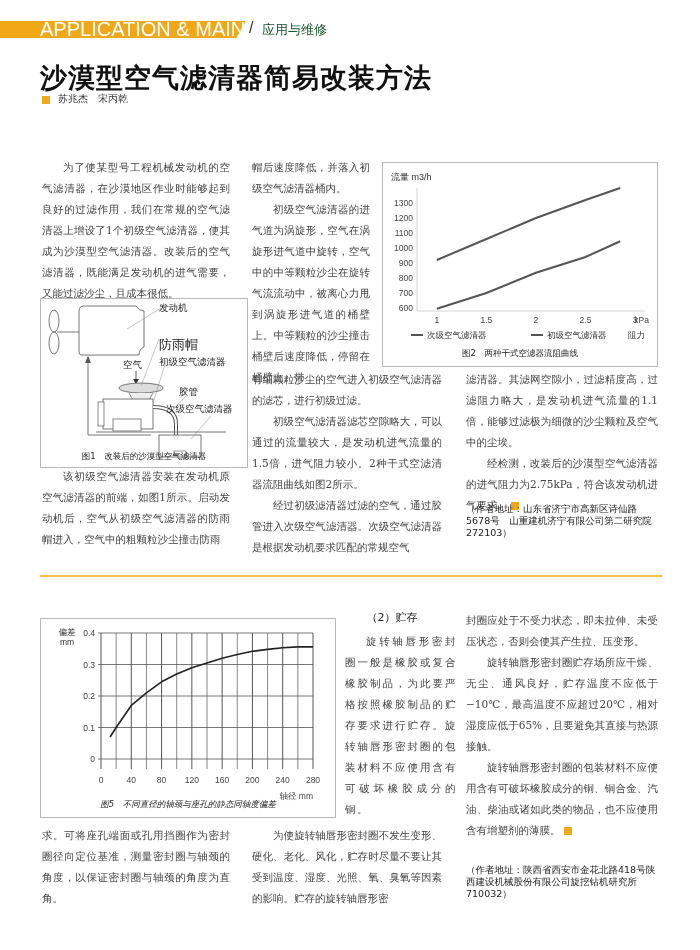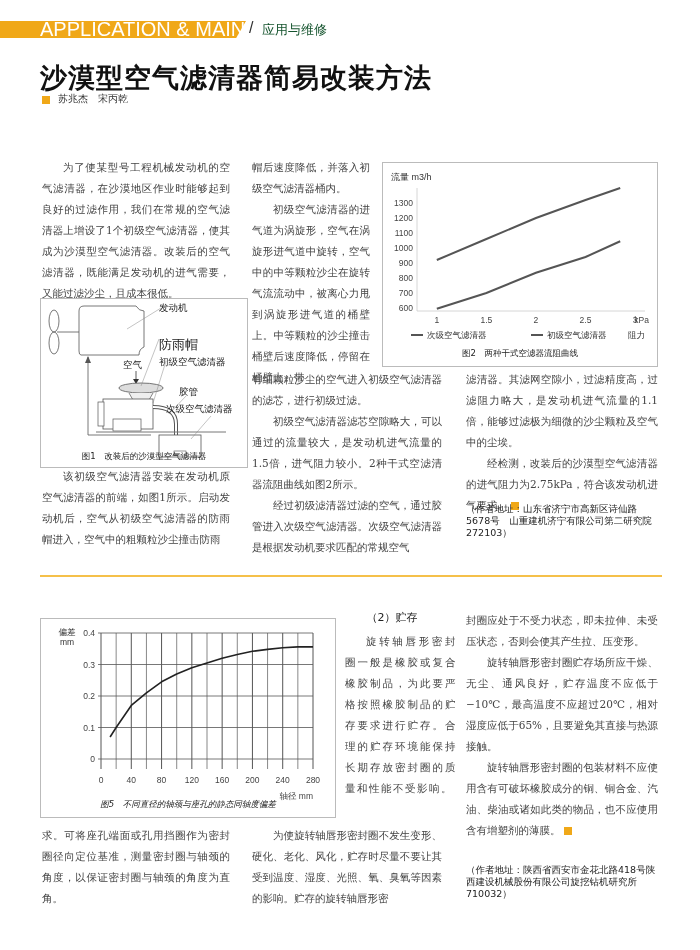--- a/index.html
+++ b/index.html
@@ -178,21 +178,21 @@
       <text x="26" y="16" font-size="8.5" fill="#333" text-anchor="middle">偏差</text>
       <text x="26" y="26" font-size="8.5" fill="#333" text-anchor="middle">mm</text>
       <text x="272" y="180" font-size="8.5" fill="#444" text-anchor="end">轴径 mm</text>
       <polyline points="69.08571428571429,117.95 75.14285714285714,108.5 90.28571428571428,86.45 105.42857142857142,73.85000000000001 120.57142857142857,62.825 135.71428571428572,54.94999999999999 150.85714285714283,48.65000000000002 166,43.92500000000001 181.14285714285714,39.2 196.2857142857143,35.42 211.42857142857144,32.269999999999996 226.57142857142856,30.38000000000001 241.7142857142857,28.805000000000007 256.8571428571429,27.860000000000014 272,27.860000000000014" fill="none" stroke="#222" stroke-width="1.6" stroke-linejoin="round"></polyline>
     </svg>
   <div class="abs fig-caption" style="left:0; top:180px; width:294px;font-style:italic;">图5　不同直径的轴颈与座孔的静态同轴度偏差</div>
 </div>
 
 <div class="abs section-h" style="left:333px; top:610px; width:118px;">（2）贮存</div>
 <div class="abs col" style="left:345px; top:631px; width:112px; letter-spacing:1.5px;">
-  <p class="indent">旋转轴唇形密封圈一般是橡胶或复合橡胶制品，为此要严格按照橡胶制品的贮存要求进行贮存。合理的贮存环境能保持长期存放密封圈的质量和性能不受影响。</p>
+  <p class="indent">旋转轴唇形密封圈一般是橡胶或复合橡胶制品，为此要严格按照橡胶制品的贮存要求进行贮存。旋转轴唇形密封圈的包装材料不应使用含有可破坏橡胶成分的铜。</p>
 </div>
 
 <div class="abs col" style="left:466px; top:610px; width:192px;">
   <p>封圈应处于不受力状态，即未拉伸、未受压状态，否则会使其产生拉、压变形。</p>
   <p class="indent">旋转轴唇形密封圈贮存场所应干燥、无尘、通风良好，贮存温度不应低于−10℃，最高温度不应超过20℃，相对湿度应低于65%，且要避免其直接与热源接触。</p>
   <p class="indent"><span>旋转轴唇形密封圈的包装材料不应使用含有可破坏橡胶成分的铜、铜合金、汽油、柴油或诸如此类的物品，也不应使用含有增塑剂的薄膜。</span><span class="end-sq"></span></p>
 </div>
 <div class="abs addr" style="left:466px; top:864px; width:196px;">（作者地址：陕西省西安市金花北路418号陕西建设机械股份有限公司旋挖钻机研究所710032）</div>
 
 <div class="abs col" style="left:42px; top:825px; width:188px;">

